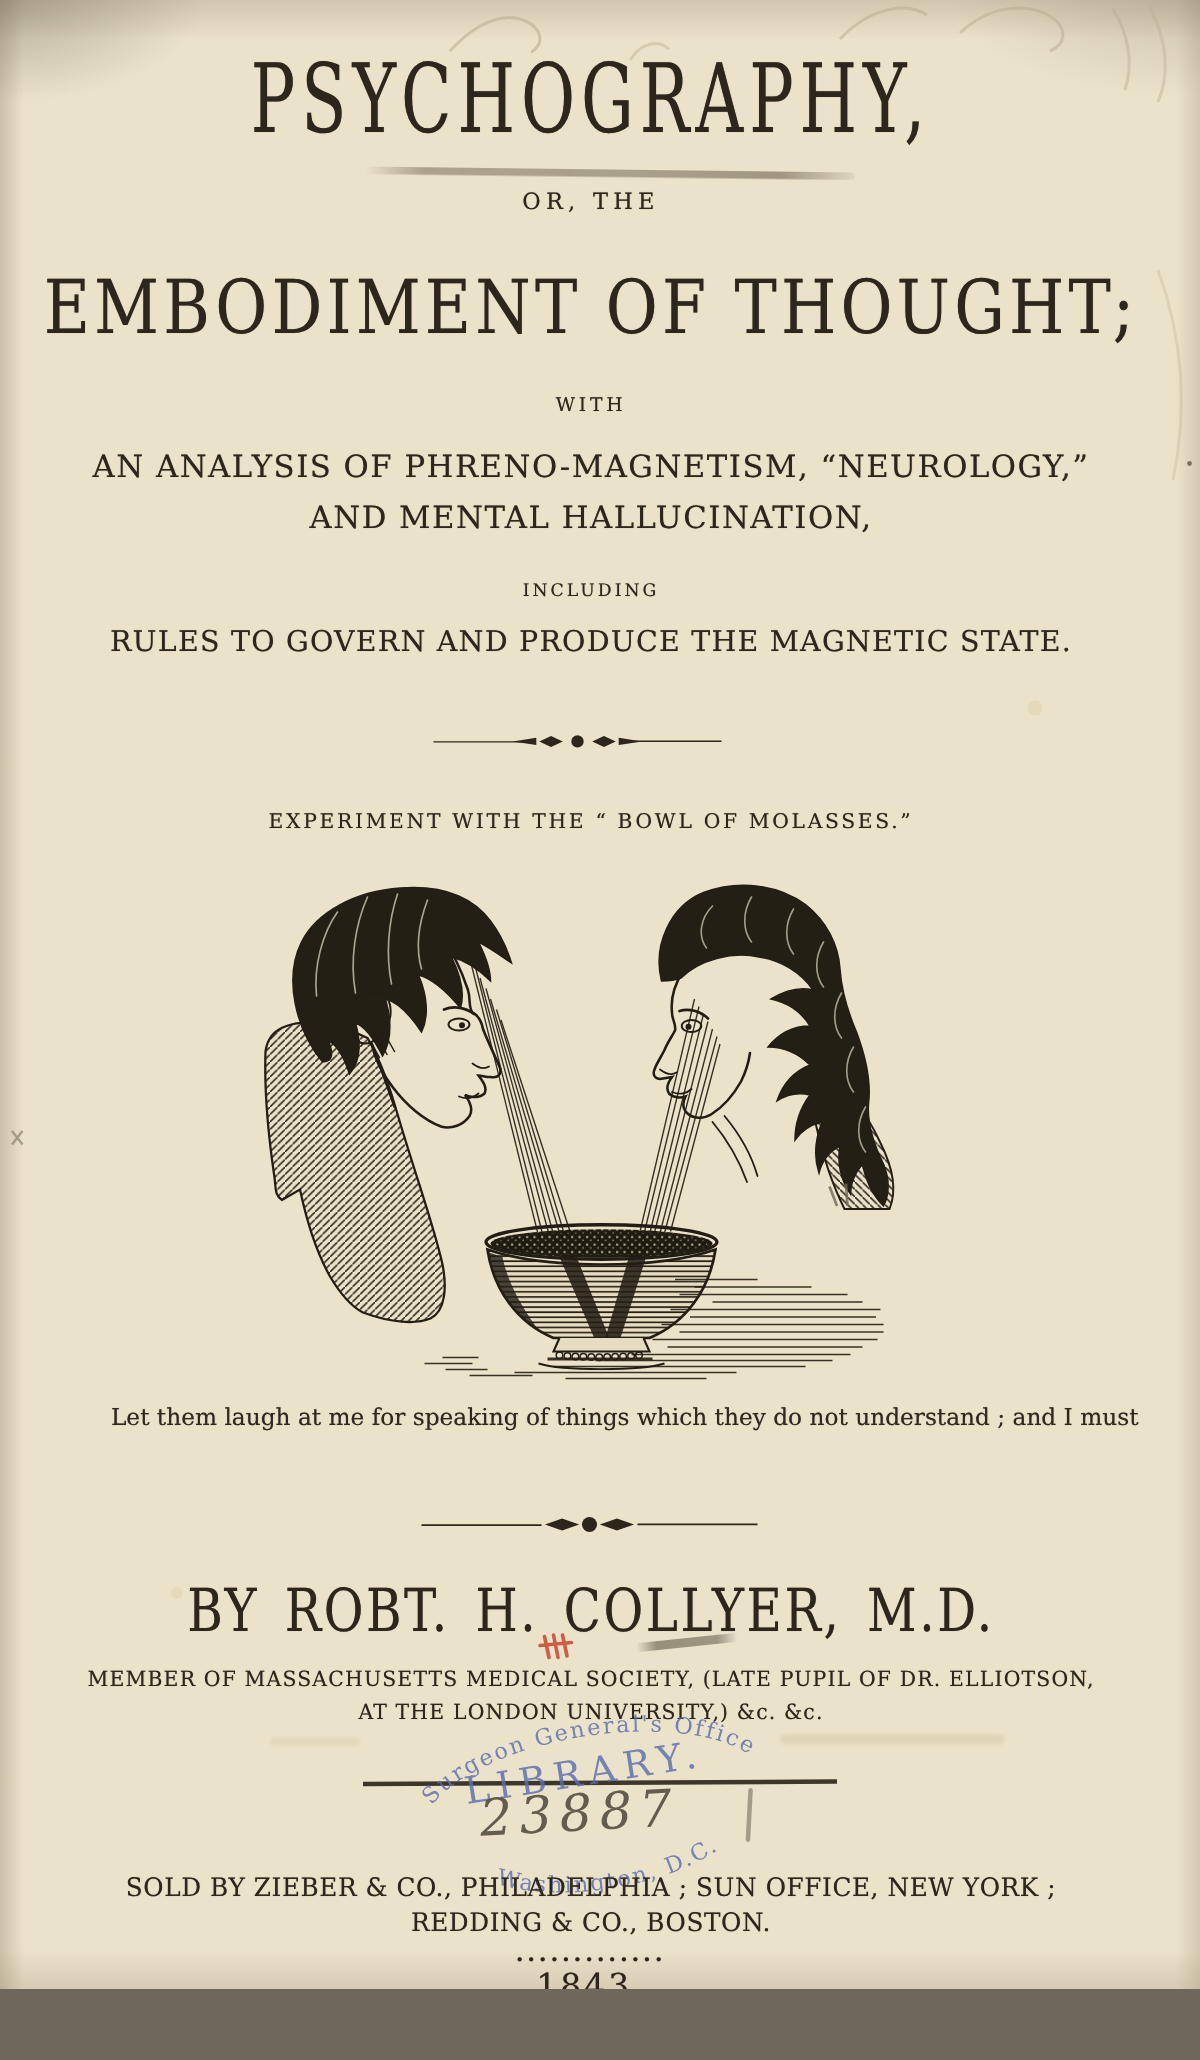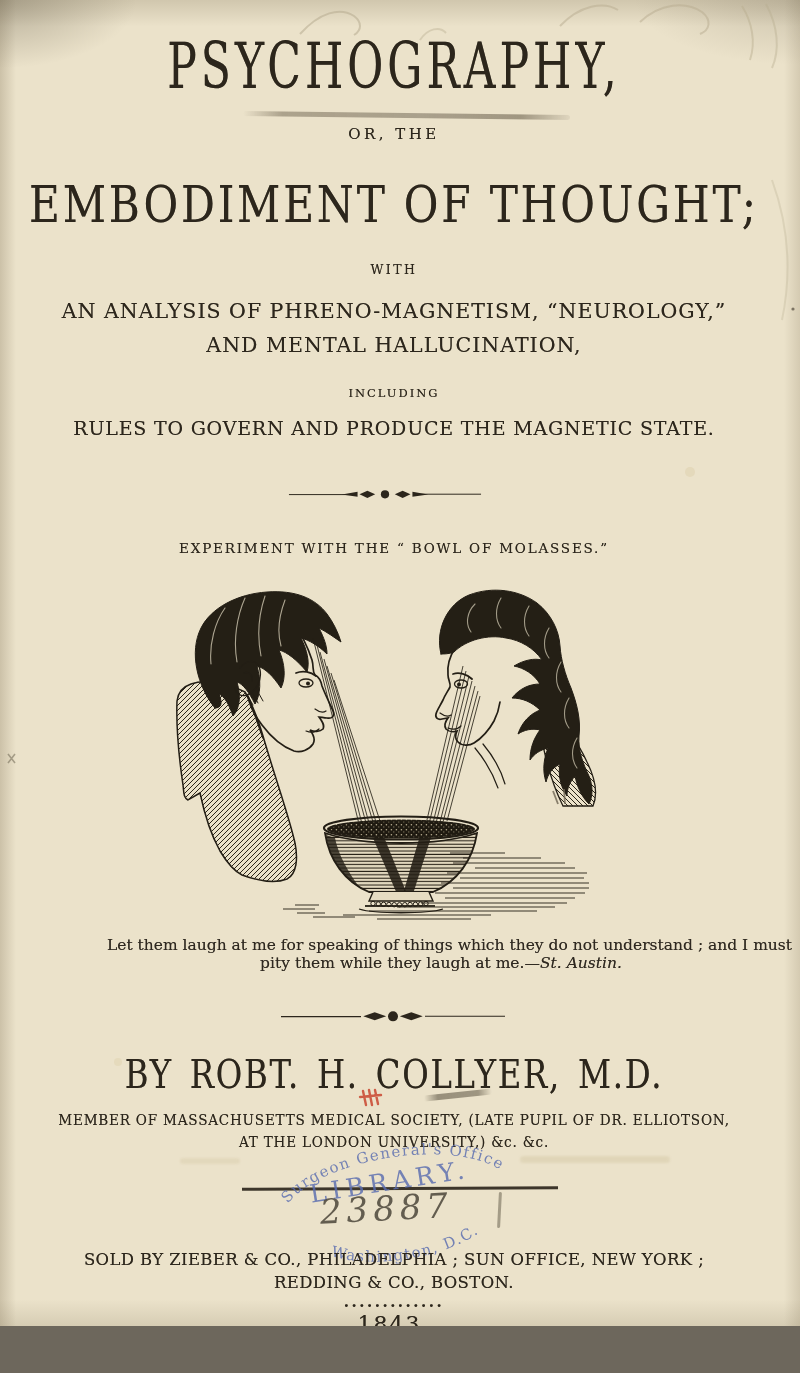--- a/index.html
+++ b/index.html
@@ -17,21 +17,21 @@
   .c{position:absolute;left:-6px;width:800px;text-align:center;white-space:nowrap;}
   .ink{text-shadow:0 0 .5px rgba(44,38,28,.55);}
   .title{top:34px;font-size:55px;letter-spacing:5px;transform:scale(.80,1.16);}
   .orthe{top:125px;font-size:15px;letter-spacing:3.5px;}
   .subtitle{top:178px;font-size:46px;letter-spacing:3px;transform:scale(.92,1.08);}
   .with{top:262px;font-size:12.5px;letter-spacing:2.5px;}
   .analysis{top:294px;font-size:20.5px;letter-spacing:1px;line-height:34px;}
   .including{top:386px;font-size:11.5px;letter-spacing:2px;}
   .rules{top:417px;font-size:19px;letter-spacing:.8px;}
   .caption{top:540px;font-size:13.5px;letter-spacing:1.8px;}
-  .epigraph{position:absolute;left:43px;top:937px;width:716px;font-size:15.5px;line-height:17.5px;text-align:center;color:#2e2820;margin-left:40px;}
+  .epigraph{position:absolute;left:43px;top:937px;width:716px;font-size:15.5px;line-height:17.5px;text-align:right;color:#2e2820;}
   .epigraph .l1{text-indent:17px;}
   .byline{top:1052px;font-size:38px;letter-spacing:2px;word-spacing:6px;transform:scale(.85,1.04);}
   .credentials{top:1110px;font-size:14px;letter-spacing:.8px;line-height:21.5px;transform:scaleX(.97);}
   .imprint{top:1248px;font-size:17px;letter-spacing:.4px;line-height:23px;transform:scaleX(.97);}
   .dotted{top:1293px;font-size:15px;font-weight:bold;letter-spacing:2.5px;}
   .year{top:1312px;font-size:22px;letter-spacing:2px;}
   .pencil-underline{
     position:absolute;left:243px;top:113px;width:327px;height:5px;border-radius:3px;
     background:linear-gradient(90deg, rgba(120,110,90,0), rgba(120,110,90,.55) 12%, rgba(105,95,78,.5) 55%, rgba(120,110,90,.65) 85%, rgba(120,110,90,.1));
     transform:rotate(.7deg);filter:blur(.4px);
@@ -215,21 +215,20 @@
       <path d="M220,318 h70" stroke-width="2"></path>
     </g>
 
     <g stroke="#6f6754" stroke-width="1.8" opacity=".8" fill="none">
       <path d="M408,203 l5,13 M419,201 l1,15"></path>
     </g>
   </svg>
 
   <div class="epigraph ink">
     <div class="l1">Let them laugh at me for speaking of things which they do not understand ; and I must</div>
-    <div class="l2"><span>pity them while they laugh at me.—</span><em>St. Austin.</em></div>
   </div>
 
   <svg class="abs" style="left:276px;top:1008px" width="234" height="16" viewBox="0 0 200 14">
     <g fill="#2c261c" stroke="#2c261c">
       <path d="M2,7.6 H72" stroke-width="1" fill="none"></path>
       <path d="M128,7.2 H198" stroke-width="1" fill="none"></path>
       <path d="M74,7.3 L84,3.8 L94,7.3 L84,10.8 Z" stroke="none"></path>
       <circle cx="100" cy="7.3" r="4.4" stroke="none"></circle>
       <path d="M106,7.3 L116,3.8 L126,7.3 L116,10.8 Z" stroke="none"></path>
     </g>

